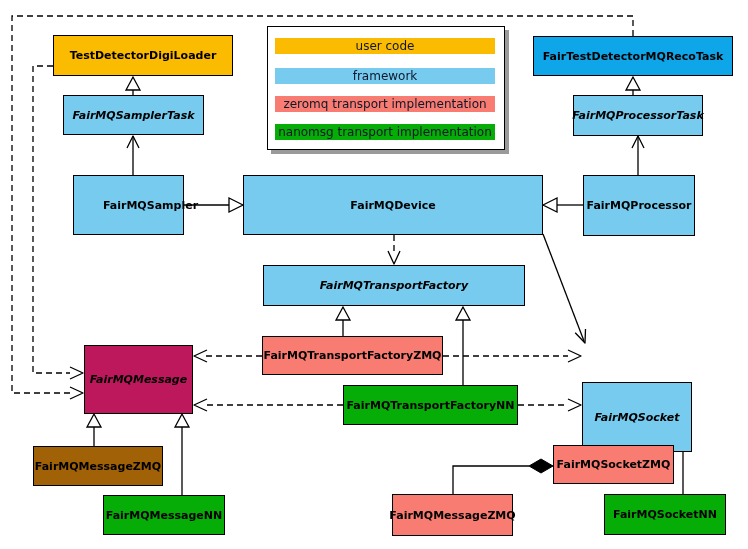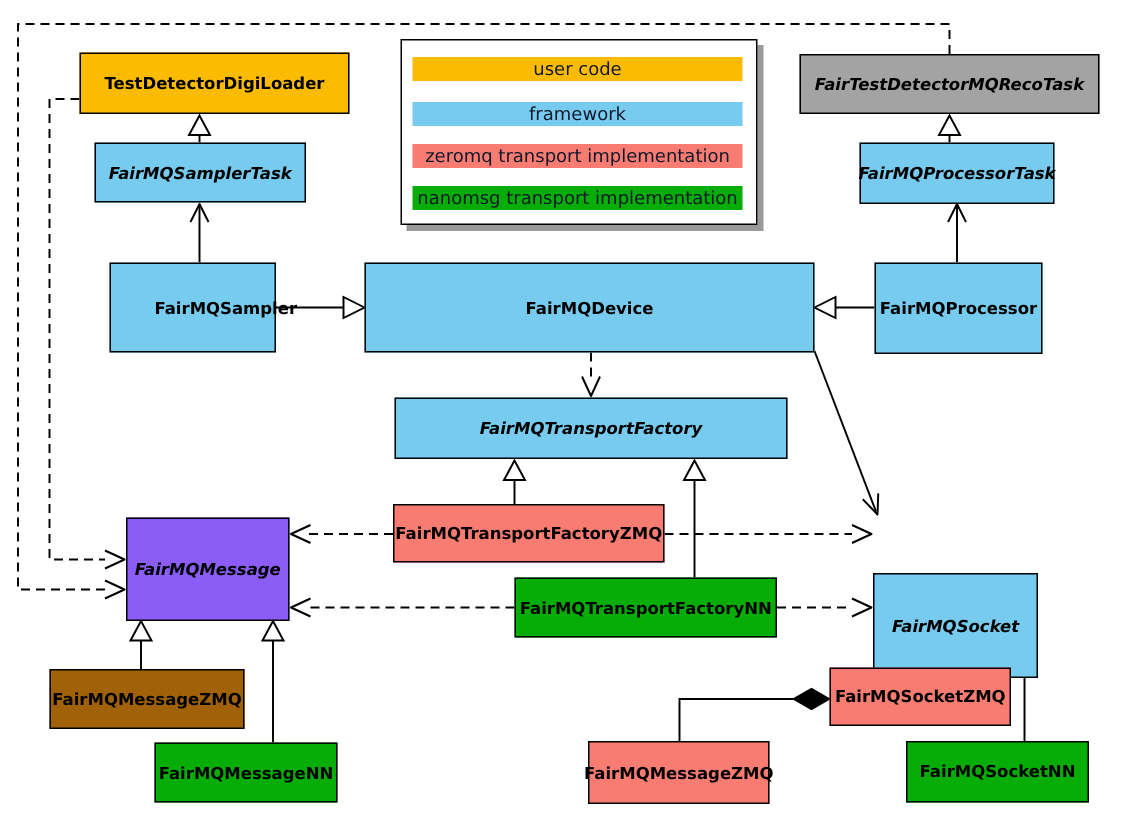--- a/index.html
+++ b/index.html
@@ -152,21 +152,21 @@
     
     <g>
       <path class="w" d="M529,466 H453 V494"></path>
       <polygon class="diamond" points="529,466 541,459 553,466 541,473"></polygon>
     </g>
   </svg>
 
   <div class="node" id="n-digi" style="background-color: rgb(251, 187, 0);">
     <span>TestDetectorDigiLoader</span>
   </div>
-  <div class="node" id="n-reco" style="background-color: #a3a3a3; font-style: italic;">
+  <div class="node" id="n-reco" style="background-color: #0ea5e9;">
     <span>FairTestDetectorMQRecoTask</span>
   </div>
   <div class="node abstract" id="n-sampler-task" style="background-color: rgb(118, 203, 239);">
     <span>FairMQSamplerTask</span>
   </div>
   <div class="node abstract" id="n-processor-task" style="background-color: rgb(118, 203, 239);">
     <span>FairMQProcessorTask</span>
   </div>
   <div class="node" id="n-sampler" style="background-color: rgb(118, 203, 239);">
     <span>FairMQSampler</span>
@@ -179,21 +179,21 @@
   </div>
   <div class="node abstract" id="n-tf" style="background-color: rgb(118, 203, 239);">
     <span>FairMQTransportFactory</span>
   </div>
   <div class="node" id="n-tf-zmq" style="background-color: rgb(248, 124, 114);">
     <span>FairMQTransportFactoryZMQ</span>
   </div>
   <div class="node" id="n-tf-nn" style="background-color: rgb(7, 173, 7);">
     <span>FairMQTransportFactoryNN</span>
   </div>
-  <div class="node abstract" id="n-message" style="background-color: #8b5cf6;">
+  <div class="node abstract" id="n-message" style="background-color: #be185d;">
     <span>FairMQMessage</span>
   </div>
   <div class="node abstract" id="n-socket" style="background-color: rgb(118, 203, 239); margin-top: 37px;">
     <span>FairMQSocket</span>
   </div>
   <div class="node" id="n-message-zmq" style="background-color: #a16207;">
     <span>FairMQMessageZMQ</span>
   </div>
   <div class="node" id="n-message-nn" style="background-color: rgb(7, 173, 7);">
     <span>FairMQMessageNN</span>

